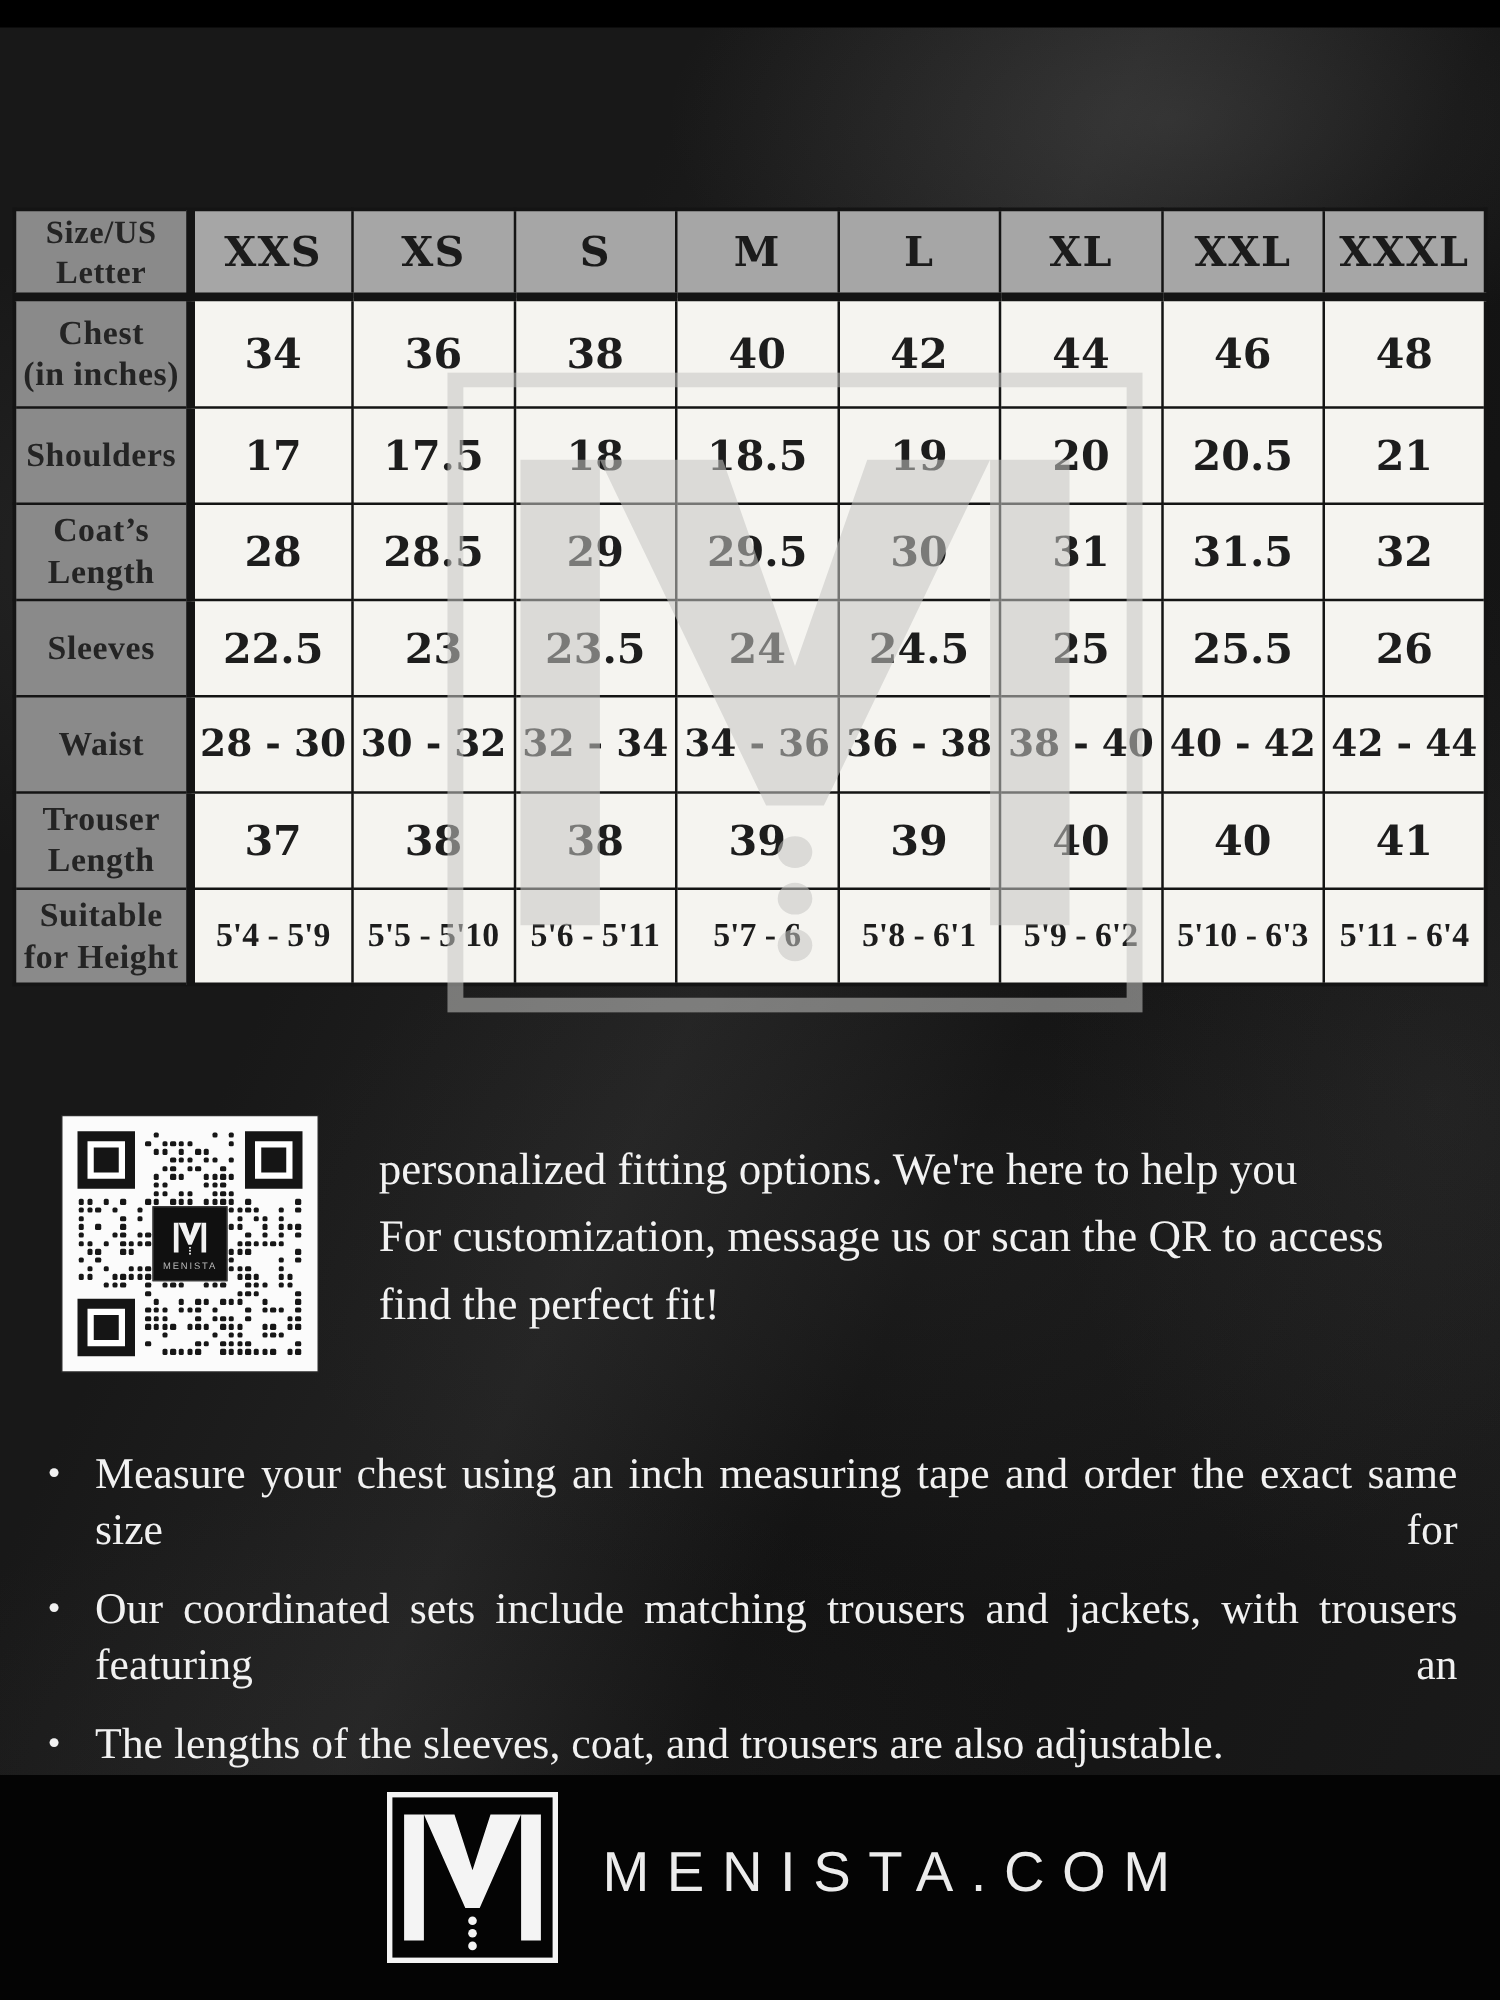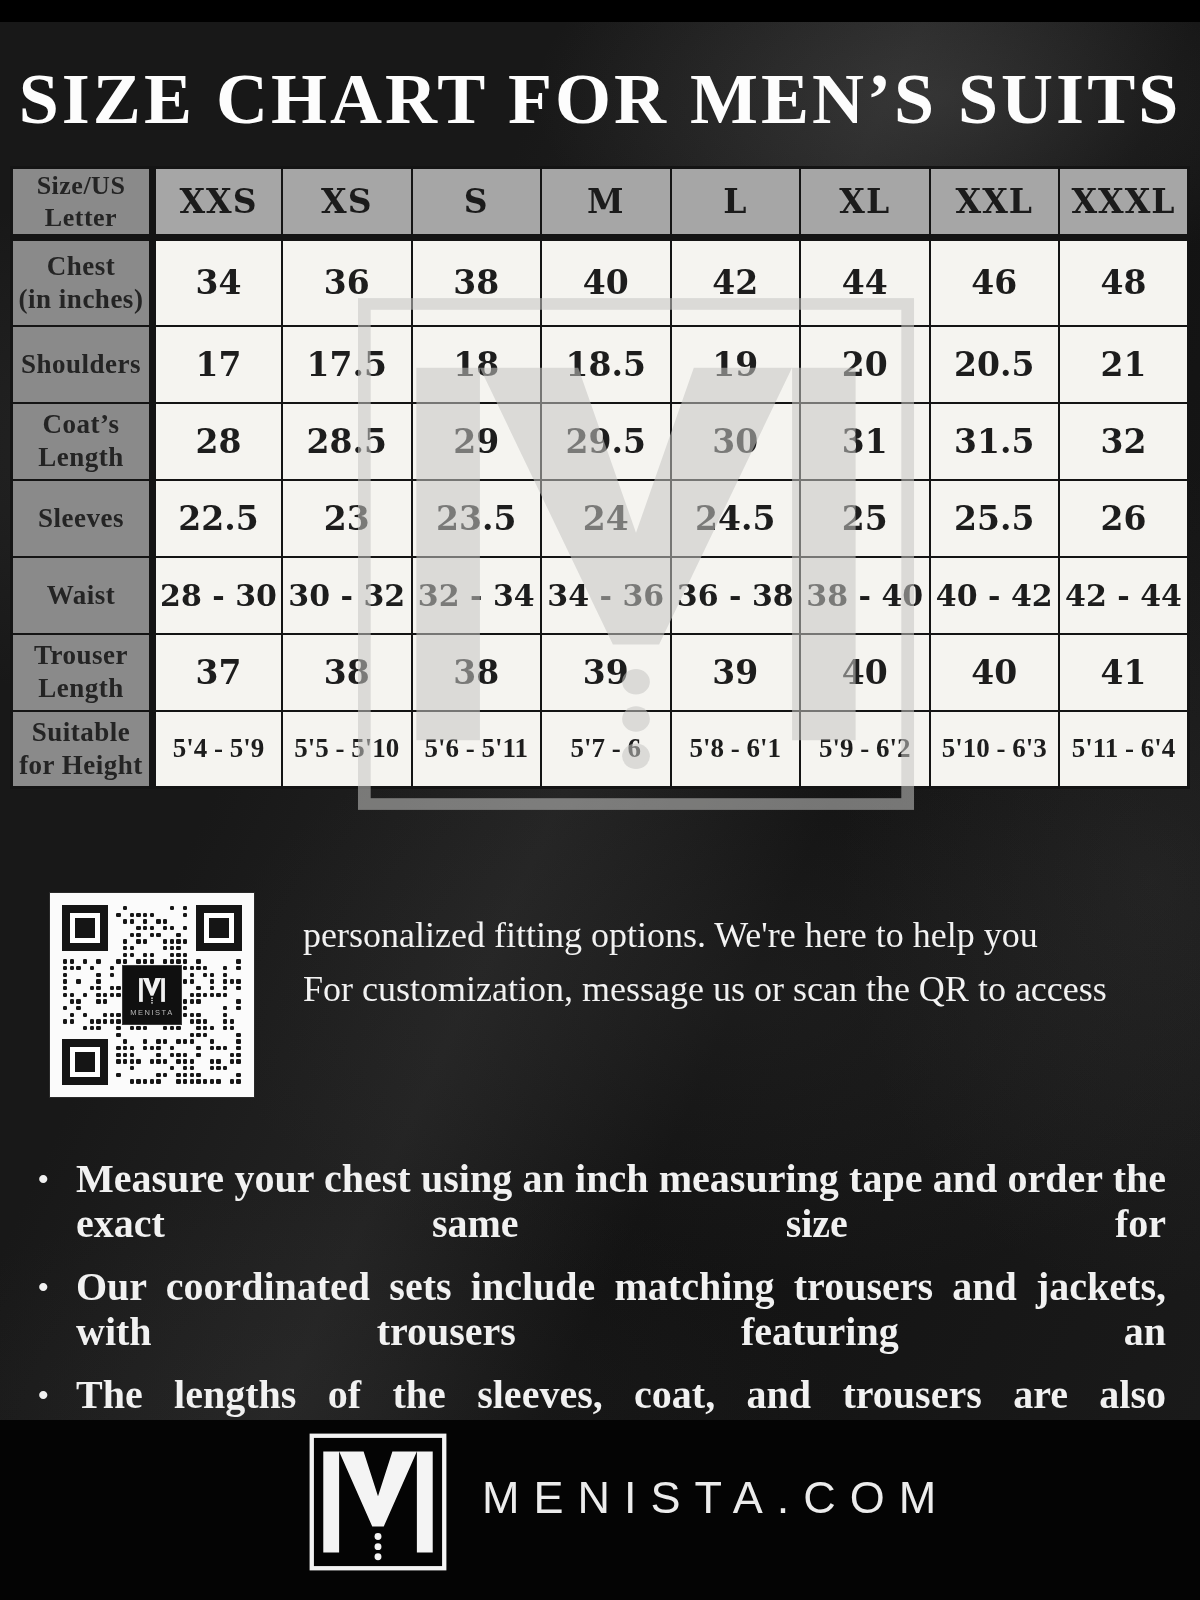--- a/index.html
+++ b/index.html
@@ -51,21 +51,21 @@
     background:#101010;border:1px solid #3a3a3a;display:flex;flex-direction:column;align-items:center;justify-content:center;}
   .qr-center svg{width:34px;height:34px;color:#f2f2f2;}
   .qr-center-label{font-family:"Liberation Sans",sans-serif;font-size:7.5px;letter-spacing:1.5px;color:#b9b9b9;margin-top:1px;}
   .qr-text{position:absolute;left:303px;top:908px;width:860px;color:#f2f2f2;
     font-size:36px;line-height:54px;font-weight:400;}
   
   .note-heading{position:absolute;left:0;top:1112px;width:100%;margin:0;text-align:center;
     color:#fafafa;font-size:40px;font-weight:700;letter-spacing:1px;
     text-decoration:underline;text-underline-offset:9px;text-decoration-thickness:3px;}
   .bullets{position:absolute;left:36px;top:1156px;width:1130px;margin:0;padding:0;list-style:none;color:#f1f1f1;}
-  .bullets li{position:relative;padding-left:40px;margin-bottom:18px;font-size:40px;line-height:45px;font-weight:bold;}
+  .bullets li{position:relative;padding-left:40px;margin-bottom:18px;font-size:35px;line-height:45px;}
   .bullets li::before{content:"\2022";position:absolute;left:2px;top:0;font-size:30px;}
   .bullets .bl{text-align:justify;}
   .bullets .bl.just{text-align-last:justify;}
   
   .footer{position:absolute;left:0;top:1420px;width:100%;height:180px;background:#040404;}
   .footer-logo{position:absolute;left:306px;top:10px;width:144px;height:144px;color:#f4f4f4;}
   .footer-logo svg{width:100%;height:100%;}
   .brand-name{position:absolute;left:482px;top:52px;font-family:"Liberation Sans",sans-serif;
     font-size:45px;letter-spacing:14px;color:#ececec;font-weight:400;}
   .hidden-defs{position:absolute;width:0;height:0;overflow:hidden;}
@@ -82,21 +82,20 @@
       <circle cx="50" cy="74" r="2.4" fill="currentColor"></circle>
       <circle cx="50" cy="81" r="2.4" fill="currentColor"></circle>
       <circle cx="50" cy="88" r="2.4" fill="currentColor"></circle>
     </symbol>
   </defs>
 </svg>
 
 <div class="page">
   <div class="top-strip"></div>
 
-  <h1 class="page-title">SIZE CHART FOR MEN’S SUITS</h1>
 
   <div class="table-wrap">
     <table class="size-table">
         <colgroup>
           <col style="width: 141px;">
           <col>
           <col>
           <col>
           <col>
           <col>
@@ -476,20 +475,21 @@
             <use href="#m-glyph"></use>
           </svg>
         <div class="qr-center-label">MENISTA</div>
       </div>
     </div>
   </div>
 
   <div class="qr-text">
       <div class="qr-line">personalized fitting options. We're here to help you</div>
       <div class="qr-line">For customization, message us or scan the QR to access</div>
+      <div class="qr-line">find the perfect fit!</div>
     </div>
 
 
   <ul class="bullets">
       <li>
         <div class="bl just">Measure your chest using an inch measuring tape and order the exact same size for</div>
       </li>
       <li>
         <div class="bl just">Our coordinated sets include matching trousers and jackets, with trousers featuring an</div>
       </li>

